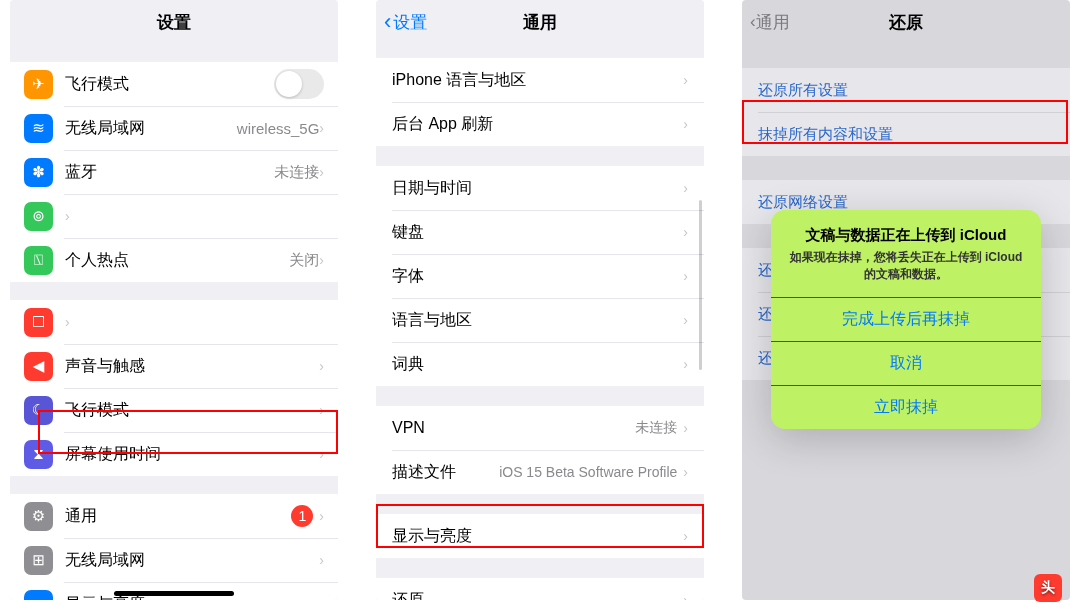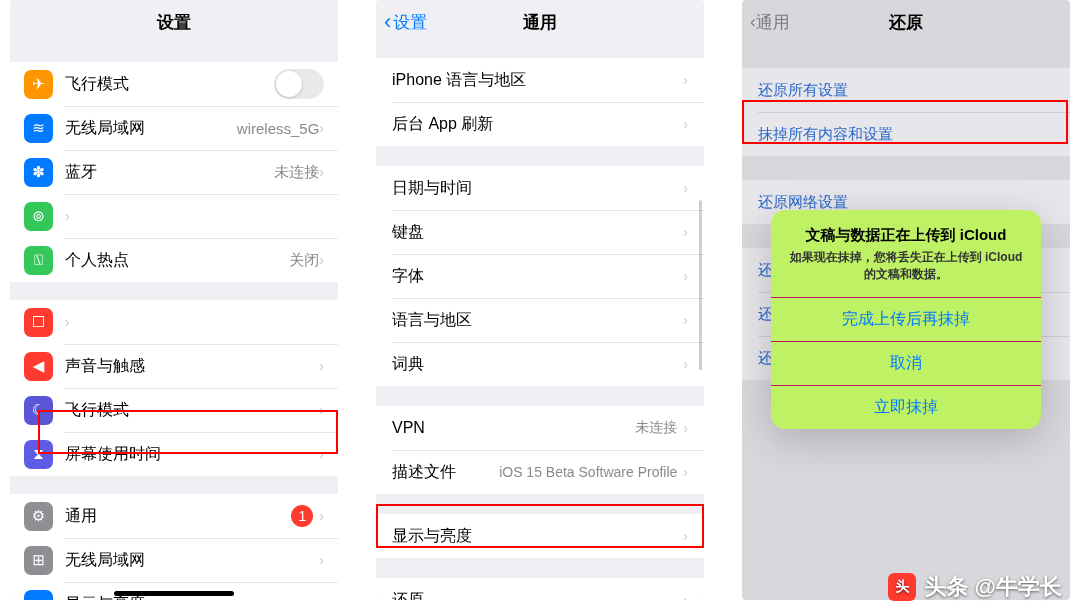--- a/index.html
+++ b/index.html
@@ -246,14 +246,13 @@
       <div class="btn">完成上传后再抹掉</div>
       <div class="btn">取消</div>
       <div class="btn">立即抹掉</div>
     </div>
   </div>
 
 </div>
 
 <div class="watermark">
   <div class="wm-logo">头</div>
-  <span>头条 @牛学长</span>
 </div>
 
 </body></html>

